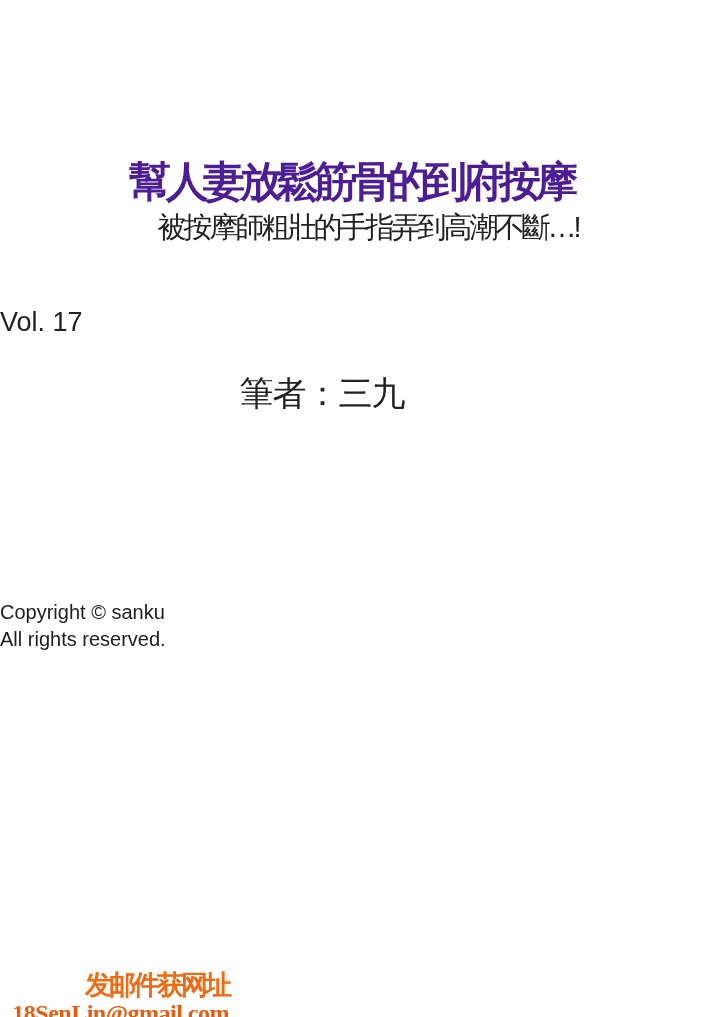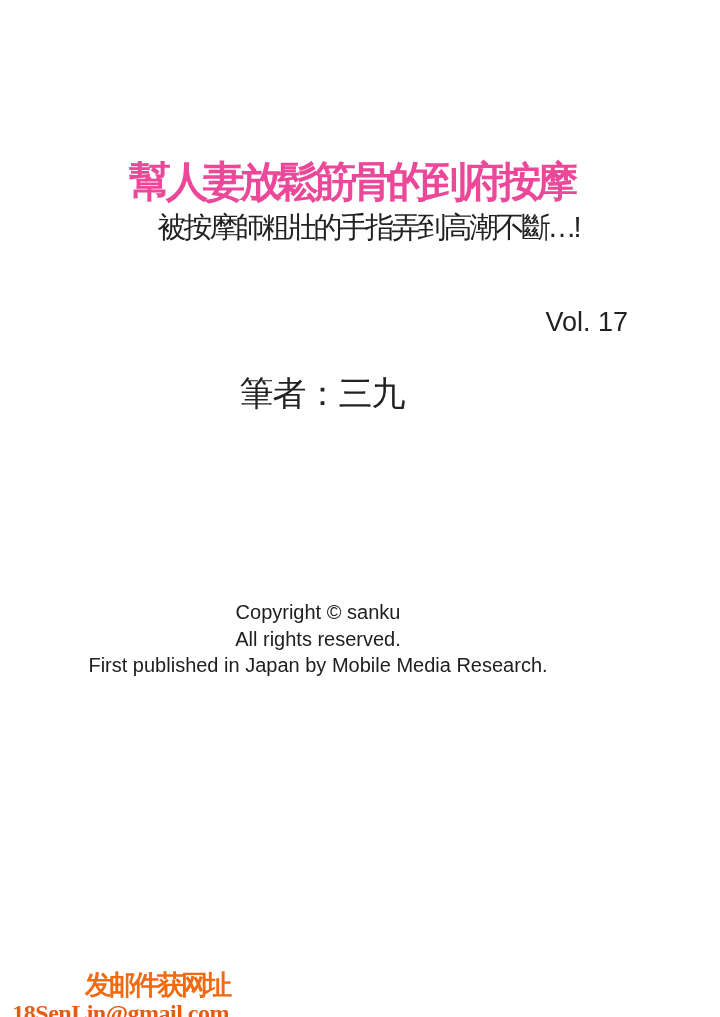--- a/index.html
+++ b/index.html
@@ -19,42 +19,42 @@
   .series-title {
     position: absolute;
     top: 158px;
     left: 0;
     width: 702px;
     text-align: center;
     font-size: 42px;
     font-weight: bold;
     letter-spacing: -5px;
     line-height: 48px;
-    color: #ec4899;
+    color: #4c1d95;
     white-space: nowrap;
   }
   .series-subtitle {
     position: absolute;
     top: 209px;
     left: 8px;
     width: 720px;
     text-align: center;
     font-size: 29px;
     font-weight: normal;
     letter-spacing: -3px;
     line-height: 36px;
     color: #222222;
     white-space: nowrap;
   }
   .volume-label {
     position: absolute;
     top: 306px;
     left: 0;
     width: 628px;
-    text-align: right;
+    text-align: left;
     font-size: 27px;
     line-height: 32px;
     color: #222222;
   }
   .author-credit {
     position: absolute;
     top: 376px;
     left: 0;
     width: 644px;
     text-align: center;
@@ -62,21 +62,21 @@
     letter-spacing: -1px;
     line-height: 34px;
     color: #222222;
     white-space: nowrap;
   }
   .copyright-block {
     position: absolute;
     top: 599px;
     left: 0;
     right: 84px; 
-    text-align: center;
+    text-align: left;
     font-size: 20px;
     line-height: 26.5px;
     color: #202020;
     white-space: nowrap;
   }
   .footer-contact {
     position: absolute;
     top: 960px;
     left: 0;
     width: 229px;
@@ -109,21 +109,20 @@
 
   <div class="series-subtitle">被按摩師粗壯的手指弄到高潮不斷…!</div>
 
   <div class="volume-label">Vol. 17</div>
 
   <div class="author-credit">筆者：三九</div>
 
   <div class="copyright-block">
     <div>Copyright © sanku</div>
     <div>All rights reserved.</div>
-    <div>First published in Japan by Mobile Media Research.</div>
   </div>
 
   <div class="footer-contact">
     <div class="uploader-notice">发邮件获网址</div>
     <div class="uploader-email">18SenLin@gmail.com</div>
   </div>
 
 </div>
 
 </body></html>

